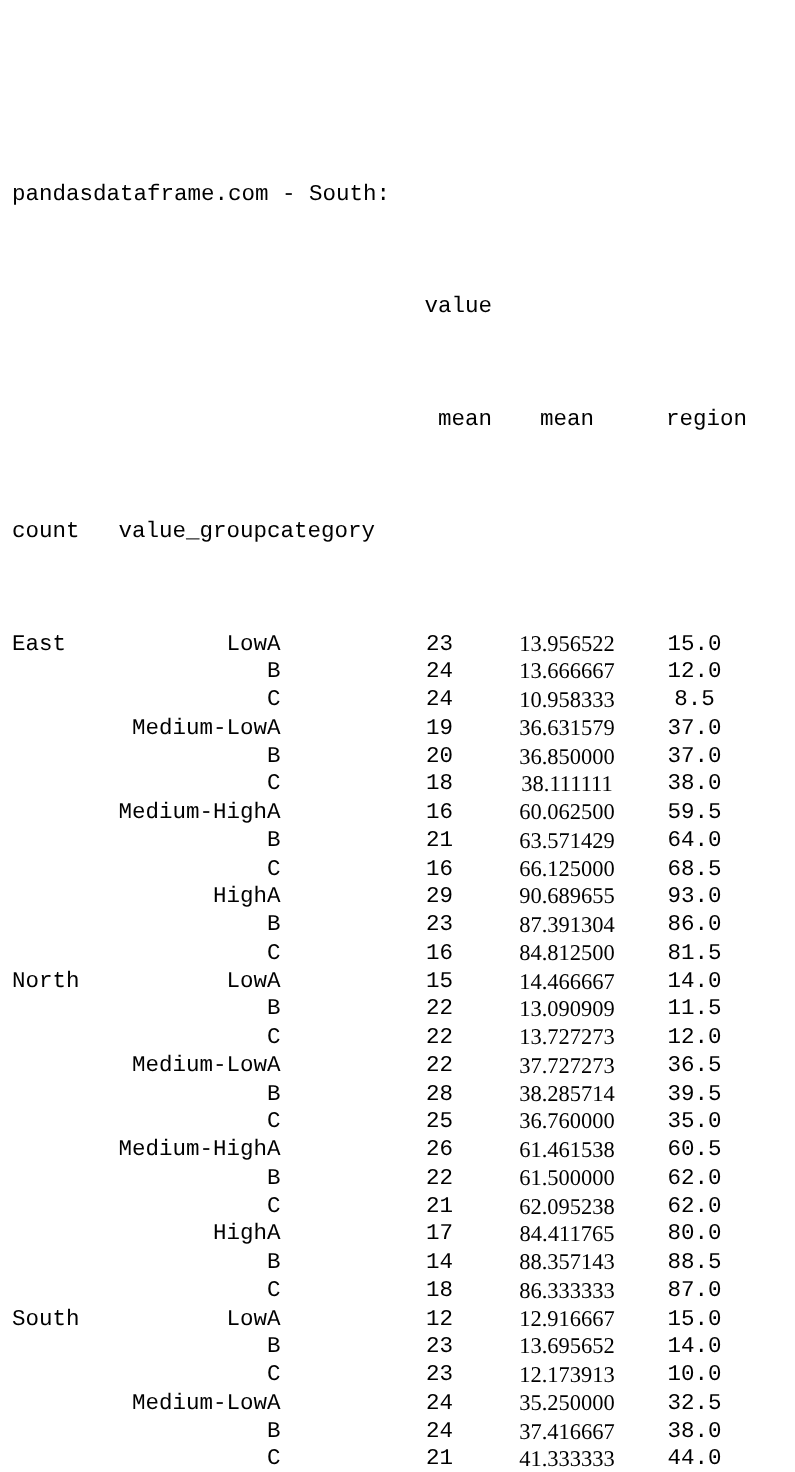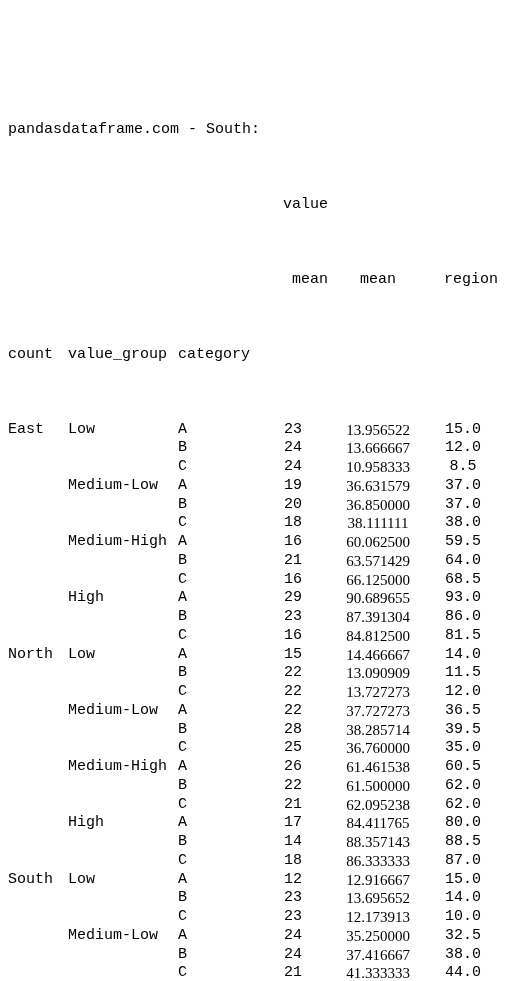--- a/index.html
+++ b/index.html
@@ -10,21 +10,21 @@
     font-size: 15px;
     line-height: 1.25;
     color: #000;
     white-space: pre;
   }
   .title { margin-bottom: 0; }
   .header-row { display: flex; }
   .data-row { display: flex; }
   .col { display: inline-block; }
   .c-region   { width: 60px;  text-align: left; }
-  .c-group    { width: 110px; text-align: left; }
+  .c-group    { width: 110px; text-align: right; }
   .c-category { width: 80px;  text-align: left; font-family: Liberation Mono, monospace; }
   .c-count    { width: 70px;  text-align: center; }
   .c-mean     { width: 100px; text-align: center; font-family: Liberation Serif, serif; }
   .c-median   { width: 70px;  text-align: center; }
   .hdr-stub   { width: 250px; text-align: left; }
   .hdr-value  { width: 70px;  text-align: right; }
   .hdr-mean   { width: 100px; text-align: center; }
   .hdr-median { width: 70px;  text-align: right; }
 </style>
 </head>

